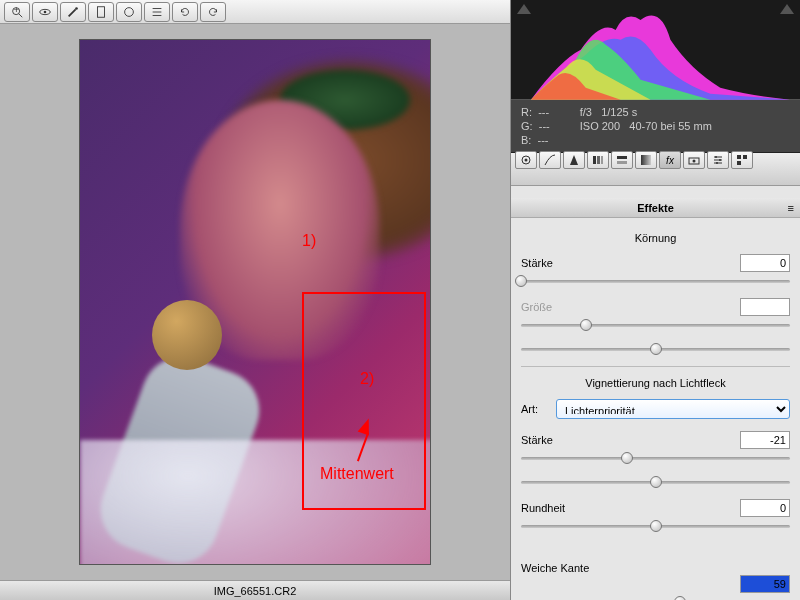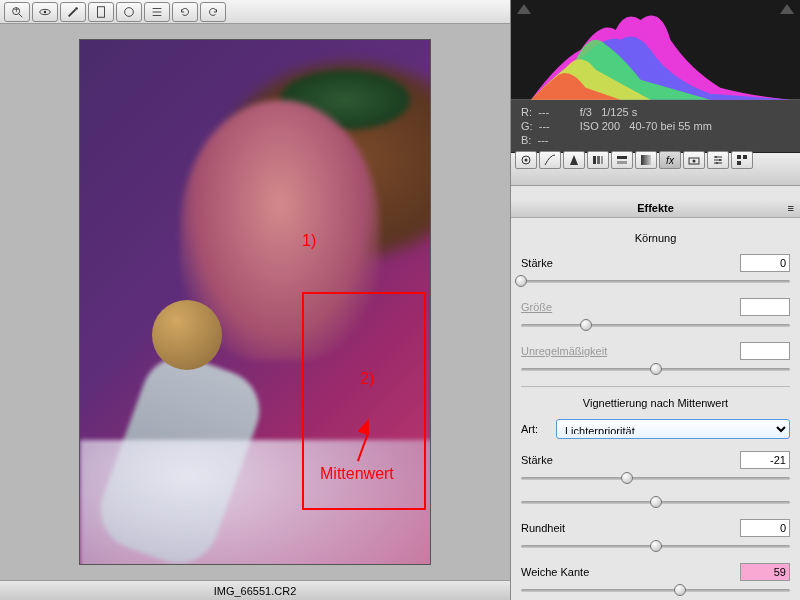--- a/index.html
+++ b/index.html
@@ -34,23 +34,23 @@
 .meta .col { display:flex; flex-direction:column; gap:2px; }
 .tabstrip { height:24px; background:linear-gradient(#eee,#ccc); border-bottom:1px solid #999; display:flex; align-items:flex-end; padding:16px 4px; gap:2px;}
 .tabstrip .tab { width:22px; height:18px; border:1px solid #888; background:linear-gradient(#fafafa,#ddd); border-radius:2px; display:flex; align-items:center; justify-content:center; cursor:pointer;}
 .tabstrip .tab svg{width:12px;height:12px;}
 .panel-title { height:20px; background:linear-gradient(#e8e8e8,#cacaca); border-bottom:1px solid #aaa; display:flex; align-items:center; justify-content:center; position:relative; font-weight:bold;margin-top:12px;}
 .panel-title .menu-icon { position:absolute; right:6px; cursor:pointer;}
 .panel-body { flex:1; overflow-y:auto; padding:8px 10px; }
 .section-title { text-align:center; margin:6px 0 10px; }
 .row { display:flex; align-items:center; margin-bottom:2px; gap:5px; }
 .row label { width:100px; }
-.row label.disabled { color:#999;text-decoration:underline; }
+.row label.disabled { color:#999; }
 .row input[type=text] { width:50px; height:18px; border:1px solid #999; background:#fff; text-align:right; padding:0 3px; margin-left:auto;}
-.row input[type=text].sel { background:#f9a8d4; }
+.row input[type=text].sel { background:#1d4ed8;margin-top:32px; }
 .slider-row { margin-bottom:10px; }
 .slider { position:relative; height:14px; }
 .track { position:absolute; top:6px; left:0; right:0; height:3px; background:linear-gradient(#999,#ccc); border-radius:2px;}
 .thumb { position:absolute; top:1px; width:12px; height:12px; background:radial-gradient(circle at 35% 30%,#fff,#bbb); border:1px solid #777; border-radius:50%; cursor:pointer; transform:translateX(-6px);}
 select { flex:1; height:20px; border:1px solid #5599dd; border-radius:3px; background:linear-gradient(#fff,#e8f2ff); padding:4px 4px;}
 hr { border:none; border-top:1px solid #bbb; margin:10px 0;}
 </style>
 </head>
 <body>
 
@@ -245,33 +245,29 @@
         <label class="disabled">Größe</label>
       <input type="text" disabled="" value="" style="">
       </div>
     <div class="slider-row">
         <div class="slider">
           <div class="track"></div>
           <div class="thumb" style="left:24%"></div>
         </div>
       </div>
 
-    <div class="row">
-        <label class="disabled">Unregelmäßigkeit</label>
-      <input type="text" disabled="" value="" style="">
-      </div>
     <div class="slider-row">
         <div class="slider">
           <div class="track"></div>
           <div class="thumb" style="left:50%"></div>
         </div>
       </div>
 
     <hr>
-    <div class="section-title">Vignettierung nach Mittenwert</div>
+    <div class="section-title">Vignettierung nach Lichtfleck</div>
 
     <div class="row" style="margin-bottom:12px">
         <label style="width:30px">Art:</label>
       <select><option>Lichterpriorität</option></select>
       </div>
 
     <div class="row">
         <label>Stärke</label>
       <input type="text" value="-21" style="">
       </div>

